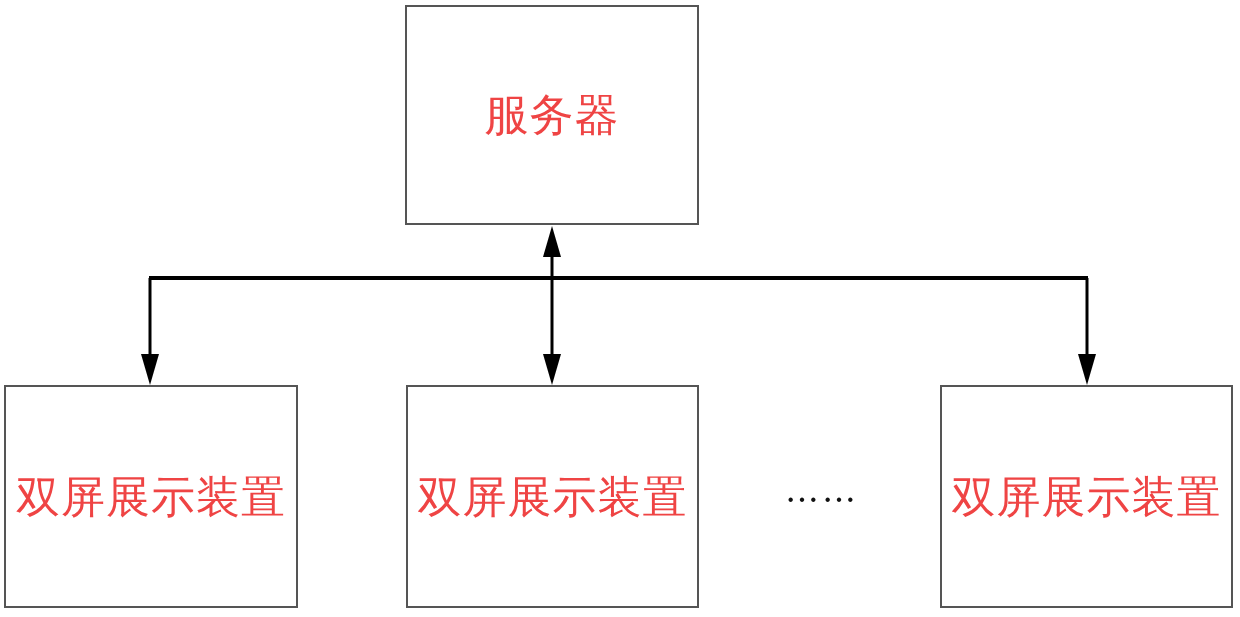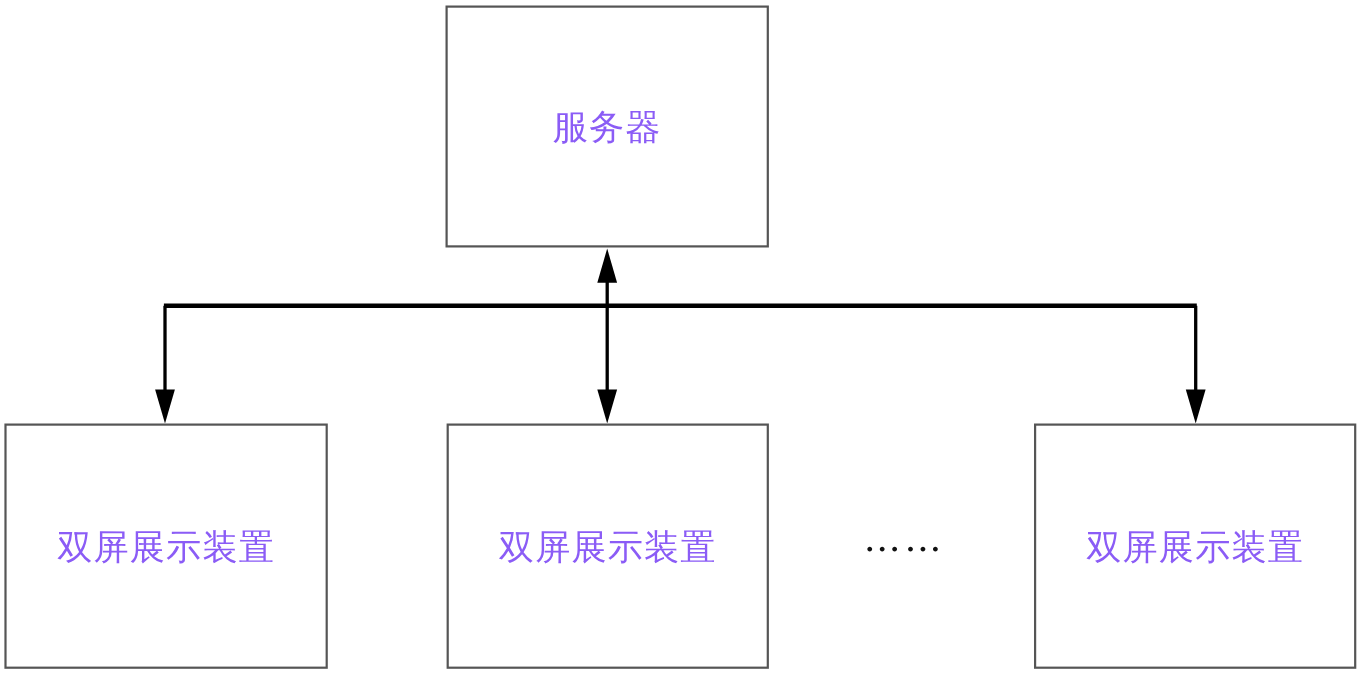--- a/index.html
+++ b/index.html
@@ -22,23 +22,23 @@
     position: absolute;
     box-sizing: border-box;
     border: 2px solid #555555;
     background: #ffffff;
     display: flex;
     align-items: center;
     justify-content: center;
   }
   .node-label {
     font-family: "DejaVu Serif", "Liberation Serif", serif;
-    font-size: 32px;
+    font-size: 44px;
     line-height: 1;
-    color: #8b5cf6;
+    color: #ef4444;
     letter-spacing: 1px;
     white-space: nowrap;
     user-select: none;
   }
   #server-box {
     left: 405px;
     top: 5px;
     width: 294px;
     height: 220px;
   }

